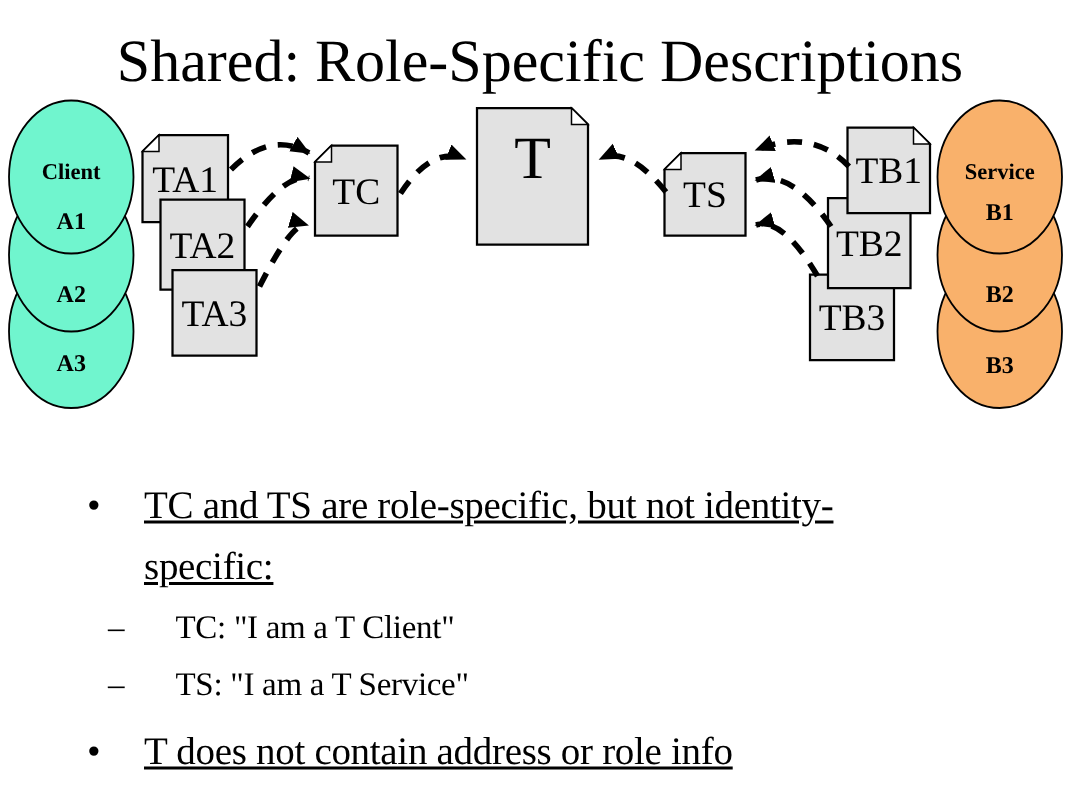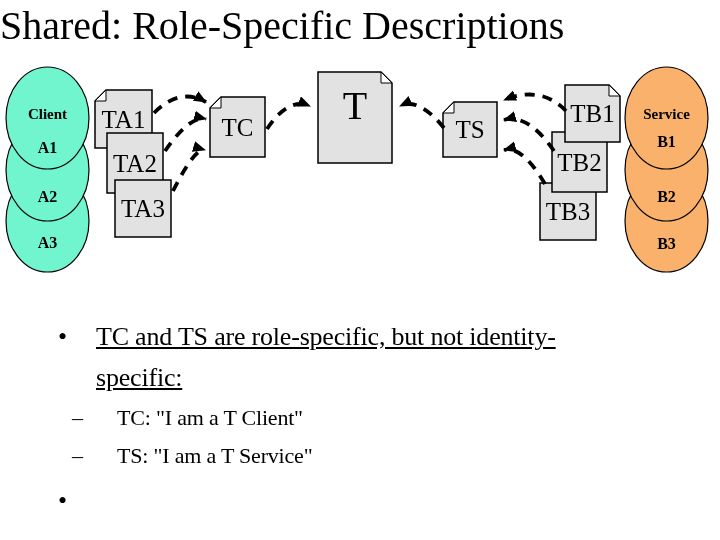--- a/index.html
+++ b/index.html
@@ -1,21 +1,21 @@
 <!DOCTYPE html>
 <html><head>
 <meta charset="utf-8">
 <style>
   html,body { margin:0; padding:0; background:#888; }
   .slide {
     position:relative; width:720px; height:540px; background:#ffffff;
     overflow:hidden; font-family:"Liberation Serif","DejaVu Serif",serif; color:#000;
   }
   .title {
-    position:absolute; top:0; left:0; width:720px; 
+    position:absolute; top:15px; left:0; width:720px; text-align:center;
     font-size:40px; line-height:52px; white-space:nowrap;
   }
   #diagram { position:absolute; top:0; left:0; }
   .ellipse-label { font-family:"Liberation Serif","DejaVu Serif",serif; font-weight:bold; fill:#000; }
   .doc-label { font-family:"Liberation Serif","DejaVu Serif",serif; fill:#000; }
   .brow { position:absolute; left:0; display:flex; align-items:flex-start; }
   .brow.main { font-size:26px; line-height:41px; }
   .brow.main .bmark { flex:0 0 38px; margin-left:58px; }
   .brow.main .btext { max-width:480px;text-decoration:underline; }
   .brow.sub { font-size:22px; line-height:27px; }
@@ -91,16 +91,17 @@
     <div class="brow sub" style="top:404px">
       <span class="bmark">–</span>
       <div class="btext">TC: "I am a T Client"</div>
     </div>
     <div class="brow sub" style="top:442px">
       <span class="bmark">–</span>
       <div class="btext">TS: "I am a T Service"</div>
     </div>
     <div class="brow main last" style="top:486px">
       <span class="bmark">•</span>
+      <div class="btext">T does not contain address or role info</div>
     </div>
   </div>
 
 </div>
 
 </body></html>

